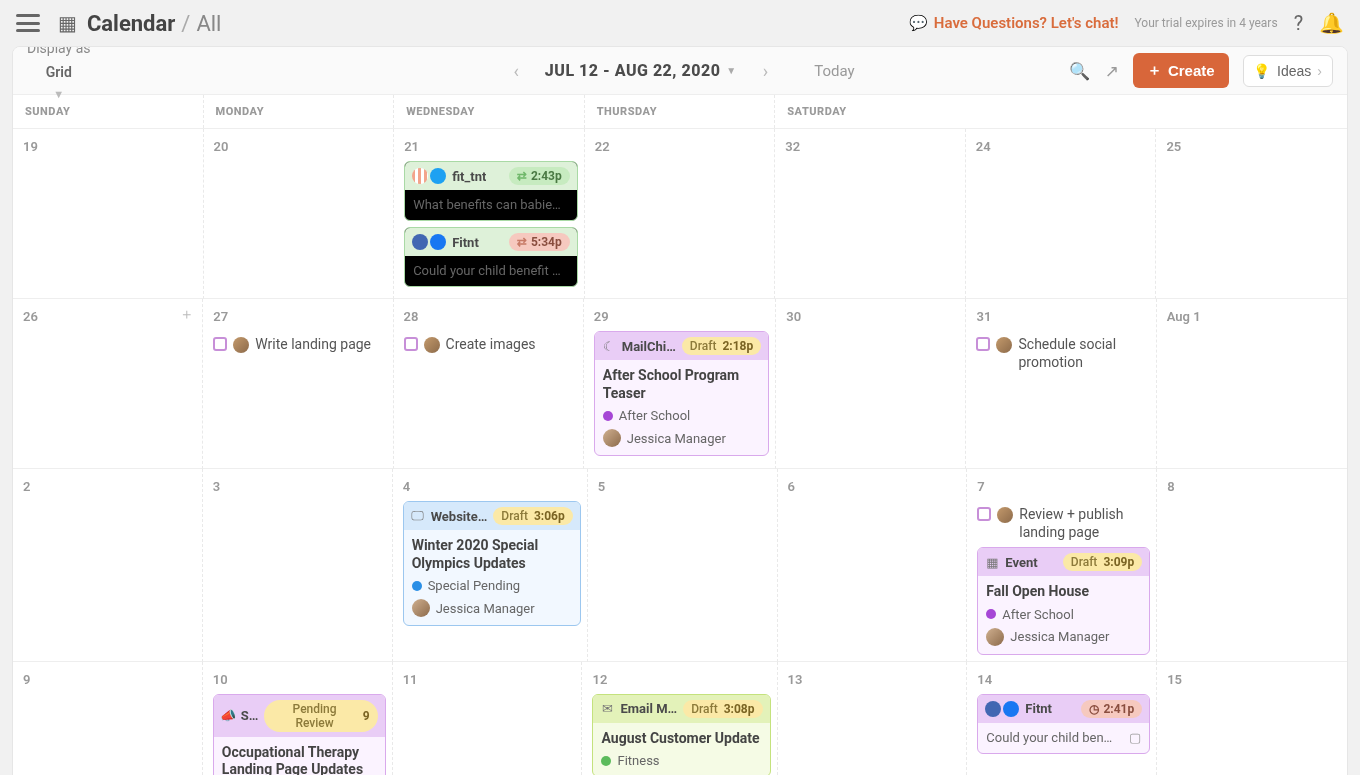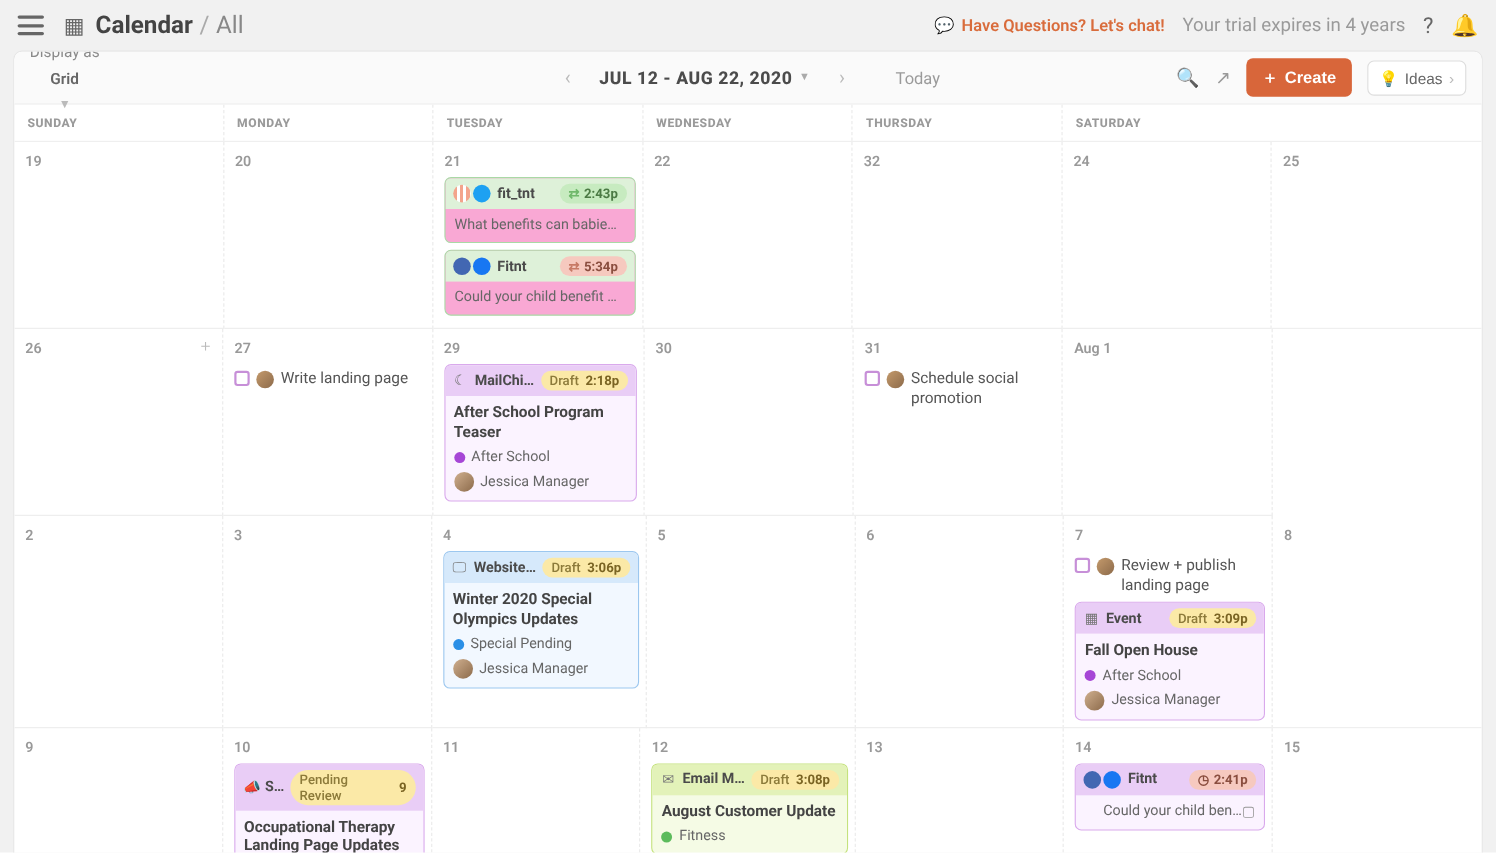--- a/index.html
+++ b/index.html
@@ -7,21 +7,21 @@
 .topbar { display:flex; align-items:center; height:46px; padding:0 16px; background:#f1f1f1; }
 .hamburger { width:24px; height:18px; cursor:pointer; display:flex; flex-direction:column; justify-content:space-between; }
 .hamburger span { height:3px; background:#666; border-radius:2px; }
 .cal-title { display:flex; align-items:center; margin-left:18px; font-size:22px; color:#555; }
 .cal-title .icon { margin-right:10px; font-size:20px; color:#666; }
 .cal-title .main { font-weight:700; color:#444; }
 .cal-title .slash { margin:0 6px; color:#aaa; font-weight:400;}
 .cal-title .sub { font-weight:400; color:#888; }
 .top-right { margin-left:auto; display:flex; align-items:center; gap:16px; }
 .questions { color:#d96c3c; font-weight:600; font-size:15px; display:flex; align-items:center; gap:6px; }
-.trial { color:#9a9a9a; font-size:17px; }
+.trial { color:#9a9a9a; font-size:12px; }
 .icon-btn { color:#666; font-size:20px; cursor:pointer; }
 
 .panel { background:#fff; margin:0 12px; border-radius:8px; overflow:hidden; border:1px solid #e6e6e6; }
 
 .toolbar { display:flex; align-items:center; height:48px; padding:0 14px; border-bottom:1px solid #eee; background:#fafafa;}
 .display-as { color:#8a8a8a; font-size:14px; display:flex; align-items:center; gap:8px;flex-direction:column;}
 .display-as .val { color:#666; font-weight:600; }
 .display-as .chev { color:#bbb; font-size:11px;}
 .center-nav { position:absolute; left:50%; transform:translateX(-50%); display:flex; align-items:center; gap:18px;}
 .navbtn { color:#bbb; font-size:18px; cursor:pointer; padding:4px 8px;}
@@ -53,40 +53,40 @@
 .card { border-radius:6px; margin-top:6px; overflow:hidden; font-size:13px; }
 .card .hdr { display:flex; align-items:center; padding:5px 7px; gap:6px;}
 .card .body { padding:7px 8px 8px 8px; }
 .pill { border-radius:999px; padding:2px 8px; font-size:12px; display:inline-flex; align-items:center; gap:4px;}
 .src-icons { display:flex; gap:2px; }
 .src-ico { width:16px; height:16px; border-radius:50%; display:inline-block; }
 .src-stripe{background:repeating-linear-gradient(90deg,#f3a48b,#f3a48b 3px,#fff 3px,#fff 6px);}
 .src-tw{background:#1da1f2;}
 .src-fb{background:#4267B2;}
 .src-meg{background:#1877f2;}
-.card-green{ border:1px solid #a9d9a5; background:#f9a8d4;}
+.card-green{ border:1px solid #a9d9a5; background:#000000;}
 .card-green .hdr{ background:#def1d9;}
 .card-blue{ border:1px solid #9cc7ef; background:#f2f8ff;}
 .card-blue .hdr{ background:#d6e9fb;}
 .card-purple{ border:1px solid #d9a9ec; background:#fbf3ff;}
 .card-purple .hdr{ background:#e9cdf6;}
 .card-lime{ border:1px solid #c4e27d; background:#f5fbe5;}
 .card-lime .hdr{ background:#e3f2b9;}
 .title-strong{ font-weight:700; color:#444; font-size:14px; line-height:1.25;}
 .meta-row{display:flex; align-items:center; gap:6px; margin-top:6px; font-size:13px; color:#666;}
 .dot{width:10px;height:10px;border-radius:50%; display:inline-block;}
 .dot-purple{background:#a646d6;}
 .dot-blue{background:#2a8fe6;}
 .dot-green{background:#5cbb5c;}
 .avatar-sm{width:18px;height:18px;border-radius:50%; background:linear-gradient(135deg,#d0b090,#8c6a4a); display:inline-block;}
 .time-pill{ margin-left:auto; font-weight:700;}
 .time-green{ background:#c7ebc0; color:#4b7a44;}
 .time-peach{ background:#f6c9bf; color:#8a4e3f;}
 .time-yellow{ background:#fbe9a7; color:#7a6423;}
-.draft{font-weight:500; color:#8c7a3a; margin-right:2px;}
+.draft{font-weight:500; color:#8c7a3a; margin-right:2px;text-align:center;}
 .shuffle{color:#6fb86a; font-size:12px;}
 .hdr-label{font-weight:700; color:#4a4a4a; white-space:nowrap; overflow:hidden; text-overflow:ellipsis; max-width:80px;}
 .hdr-icon{color:#777; width:14px; text-align:center;}
 .bodytxt{color:#666; white-space:nowrap; overflow:hidden; text-overflow:ellipsis;}
 .img-icon { color:#999; margin-left:auto; font-size:13px;}
 </style>
 </head>
 <body>
 
 <div class="topbar">
@@ -140,21 +140,20 @@
         <span>💡</span>
         <span>Ideas</span>
         <span class="chev" style="color:#bbb;">›</span>
       </button>
     </div>
   </div>
 
   <div class="dayheaders">
     <div>SUNDAY</div>
     <div>MONDAY</div>
-    <div>TUESDAY</div>
     <div>WEDNESDAY</div>
     <div>THURSDAY</div>
     <div>SATURDAY</div>
   </div>
 
   <div class="grid daterow">
     <div class="cell"><span class="daten">19</span></div>
     <div class="cell"><span class="daten">20</span></div>
     <div class="cell"><span class="daten">21</span>
       <div class="card card-green">
@@ -194,20 +193,27 @@
 
   <div class="grid daterow">
     <div class="cell"><span class="daten">26</span><span class="plus-add">＋</span></div>
     <div class="cell"><span class="daten">27</span>
       <div class="task">
           <span class="chk"></span>
           <span class="avatar"></span>
           <span class="txt">Write landing page</span>
         </div>
     </div>
+    <div class="cell"><span class="daten">28</span>
+      <div class="task">
+          <span class="chk"></span>
+          <span class="avatar"></span>
+          <span class="txt">Create images</span>
+        </div>
+    </div>
     <div class="cell"><span class="daten">29</span>
       <div class="card card-purple">
         <div class="hdr">
           <span class="hdr-icon">☾</span>
           <span class="hdr-label">MailChi…</span>
           <span class="pill time-pill time-yellow">
               <span class="draft">Draft</span>
               <span style="font-weight:700;">2:18p</span>
             </span>
         </div>
@@ -339,21 +345,21 @@
           <span class="src-icons">
               <span class="src-ico src-fb"></span>
               <span class="src-ico src-meg"></span>
             </span>
           <span class="hdr-label">Fitnt</span>
           <span class="pill time-pill time-peach">
               <span>◷</span>
               <span>2:41p</span>
             </span>
         </div>
-        <div class="body" style="display:flex; align-items:center;text-align:right;">
+        <div class="body" style="display:flex; align-items:center;">
           <span class="bodytxt" style="flex:1;">Could your child ben…</span>
           <span class="img-icon">▢</span>
         </div>
       </div>
     </div>
     <div class="cell"><span class="daten">15</span></div>
   </div>
 
 </div>
 

